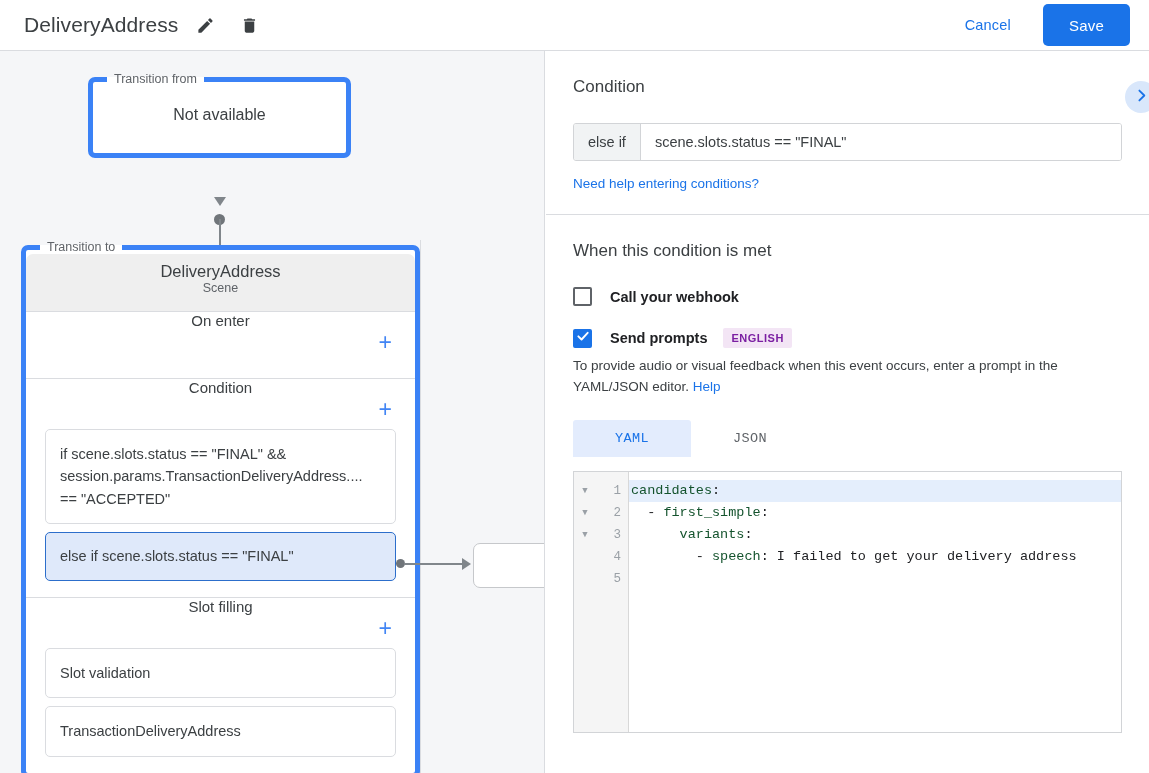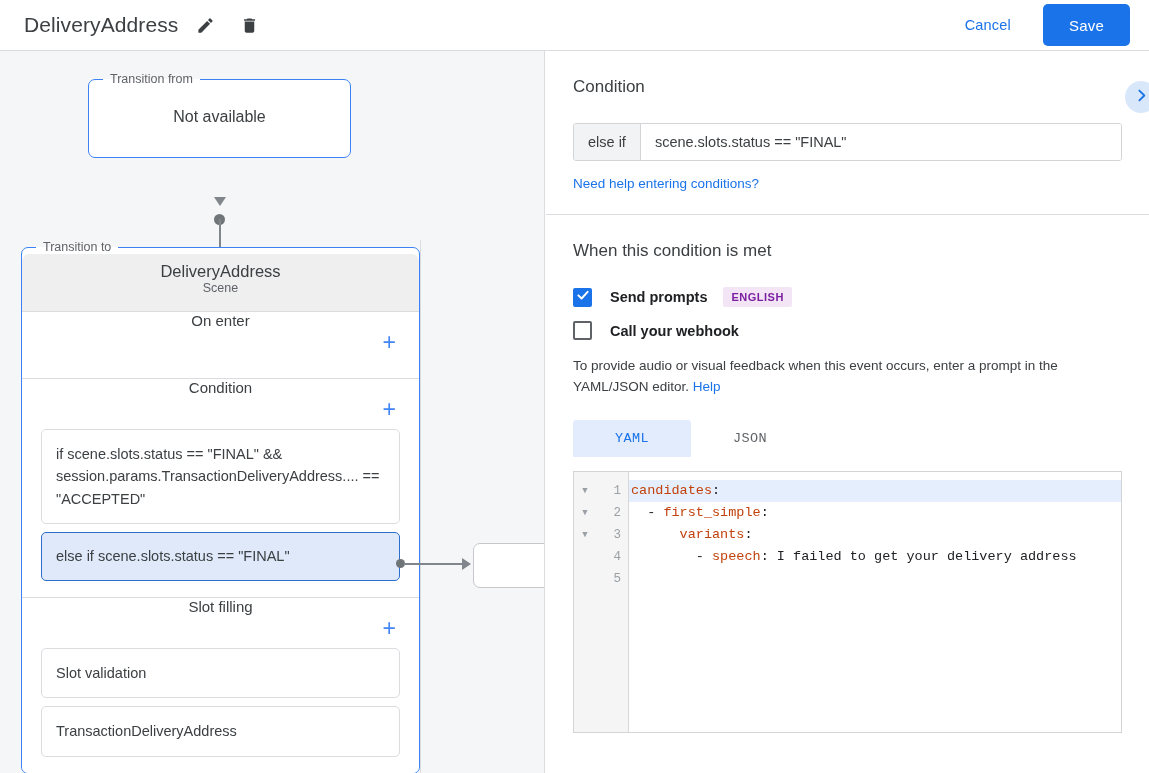--- a/index.html
+++ b/index.html
@@ -69,21 +69,21 @@
     position: absolute; top: 51px; left: 0;
     width: 545px; height: 722px;
     background: #f5f6f8;
     border-right: 1px solid #dadce0;
     overflow: hidden;
   }
 
   fieldset.node {
     position: absolute;
     margin: 0;
-    border: 1px solid #3b82f6;
+    border: 5px solid #3b82f6;
     border-radius: 7px;
     padding: 0;
   }
   fieldset.node > legend {
     font-size: 12.5px;
     color: #5f6368;
     padding: 0 7px;
     margin-left: 14px;
   }
 
@@ -359,21 +359,21 @@
     font-size: 13.5px;
   }
   .cline {
     height: 22px;
     line-height: 22px;
     white-space: pre;
     padding-left: 2px;
     color: #202124;
   }
   .cline.hl { background: #e4eefc; }
-  .k { color: #c2410c; }
+  .k { color: #14532d; }
   .p { color: #202124; }
 </style>
 </head>
 <body>
 
 <div class="appbar">
   <div class="app-title">DeliveryAddress</div>
 
   <div class="icon-btn">
     <span>
@@ -469,36 +469,36 @@
       <input class="cond-input" type="text" value="scene.slots.status == &quot;FINAL&quot;" style="">
     </div>
 
     <div class="help-link-row">
       <a class="link">Need help entering conditions?</a>
     </div>
   </div>
 
   <div class="rp-block no-border">
     <h2 class="rp-title">When this condition is met</h2>
+
+    <div class="check-row">
+      <span class="cbox"></span>
+      <span class="check-label">Call your webhook</span>
+    </div>
 
     <div class="check-row" style="margin-bottom:14px;">
       <span class="cbox checked">
         <span>
           <svg width="14" height="14" viewBox="0 0 24 24" fill="none" stroke="#ffffff" stroke-width="3.2" stroke-linecap="round" stroke-linejoin="round">
             <polyline points="4 12.5 9.5 18 20 6.5"></polyline>
           </svg>
         </span>
       </span>
       <span class="check-label">Send prompts</span>
       <span class="badge">ENGLISH</span>
-    </div>
-
-    <div class="check-row">
-      <span class="cbox"></span>
-      <span class="check-label">Call your webhook</span>
     </div>
 
     <div class="desc">
       <span>To provide audio or visual feedback when this event occurs, enter a prompt in the YAML/JSON editor.</span>
       <a class="link">Help</a>
     </div>
 
     <div class="tabs">
       <div class="tab active">YAML</div>
       <div class="tab">JSON</div>

